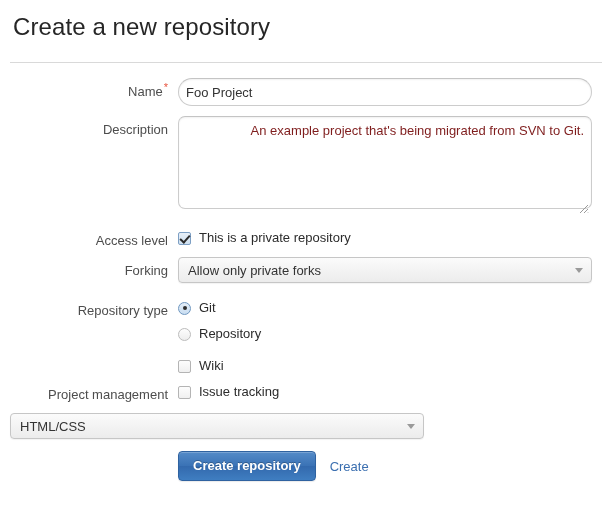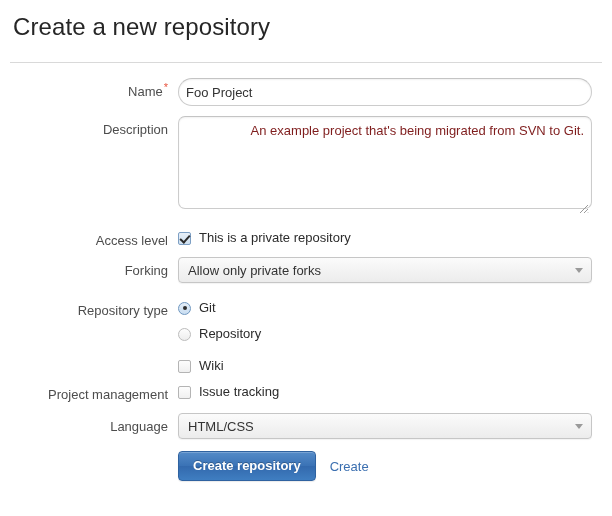--- a/index.html
+++ b/index.html
@@ -334,21 +334,20 @@
           <span class="opt-label">Wiki</span>
         </div>
         <div class="opt-line">
           <span class="cbox"></span>
           <span class="opt-label">Issue tracking</span>
         </div>
       </div>
     </div>
 
     <div class="row" style="margin-bottom:8px;">
-      <div class="row-label">Language</div>
       <div class="row-control">
         <div class="select-box">
           <span>HTML/CSS</span>
           <span class="select-arrow"></span>
         </div>
       </div>
     </div>
 
     <div class="row">
       <div class="row-label"></div>

